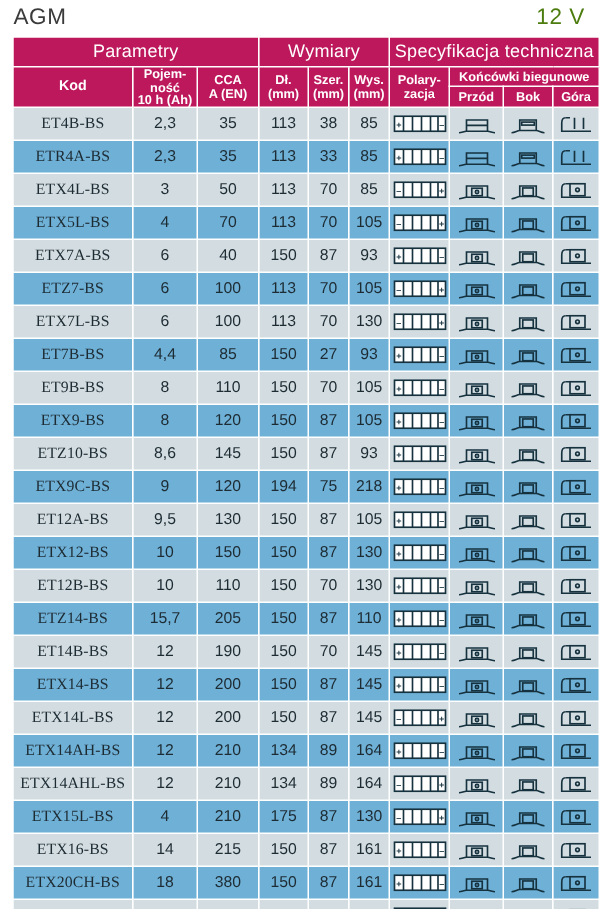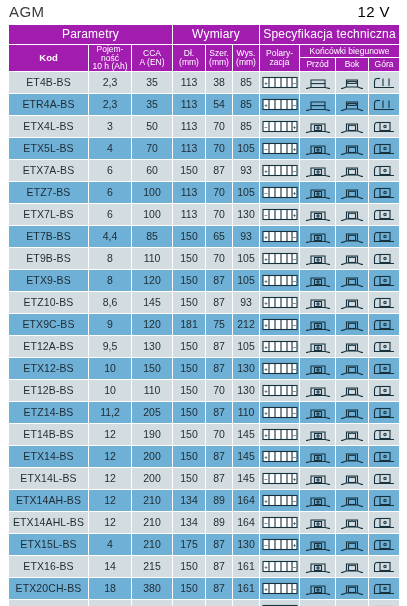--- a/index.html
+++ b/index.html
@@ -11,60 +11,60 @@
   }
   .page{position:relative;width:407px;height:606px;box-sizing:border-box;}
 
   
   .titlebar{
     display:flex;align-items:flex-end;justify-content:space-between;
     padding:6px 17px 4px 9px;
     height:24px;box-sizing:border-box;
   }
   .title-left{font-size:15px;color:#3b3b3b;letter-spacing:.4px;}
-  .title-right{font-size:15px;color:#000000;letter-spacing:.4px;}
+  .title-right{font-size:15px;color:#4d7c0f;letter-spacing:.4px;}
 
   
   table.spec{
     border-collapse:collapse;
     width:391px;
     margin:0 8px;
     table-layout:fixed;
   }
   table.spec td, table.spec th{
     border:1px solid #ffffff;
     padding:0;
     text-align:center;
     vertical-align:middle;
   }
 
   
   .hdr{
-    background:#a21caf;
+    background:#be185d;
     color:#ffffff;
     font-size:10.5px;
     font-weight:bold;
     line-height:1.05;
     padding:2px 1px;
   }
   .hdr.grp{font-size:12px;font-weight:normal;padding:3px 1px;letter-spacing:.2px;}
   .hdr.sub{font-size:9.5px;font-weight:bold;}
-  .hdr.small{font-size:8.5px;font-weight:normal;}
+  .hdr.small{font-size:8.5px;font-weight:bold;}
 
   
   tr.r-light td{background:#d3dde1;}
   tr.r-dark  td{background:#6fb0d6;}
   td.cell{
     font-size:10.5px;
     color:#1d2b33;
     height:21px;
     line-height:21px;
     white-space:nowrap;
   }
-  td.code{font-size:10.5px;letter-spacing:.1px;}
+  td.code{font-size:10.5px;letter-spacing:.1px;font-family:Liberation Serif, serif;}
   td.icon{height:21px;line-height:0;}
 
   
   .ico{display:block;margin:0 auto;}
   .ico path,.ico line,.ico rect,.ico circle,.ico polyline{
     stroke:#16323f;fill:none;stroke-width:1.1;
   }
   .ico .fillw{fill:#ffffff;}
   .sgn{font-size:6px;fill:#16323f;stroke:none;font-family:"Liberation Sans",sans-serif;font-weight:bold;}
 </style>
@@ -165,21 +165,21 @@
                 <line x1="7" y1="3.5" x2="10" y2="3.5"></line>
                 <line x1="13" y1="3.5" x2="13" y2="11"></line>
                 <line x1="19" y1="3.5" x2="19" y2="11"></line>
               </svg></span></td>
         </tr>
         <tr class="r-dark">
           <td class="cell code">ETR4A-BS</td>
           <td class="cell ">2,3</td>
           <td class="cell ">35</td>
           <td class="cell ">113</td>
-          <td class="cell ">54</td>
+          <td class="cell ">33</td>
           <td class="cell ">85</td>
           <td class="icon"><span><svg class="ico" width="36" height="13" viewBox="0 0 36 13">
                 <rect class="fillw" x="1" y="1.5" width="34" height="10"></rect>
                 <line x1="7" y1="1.5" x2="7" y2="11.5"></line>
                 <line x1="13" y1="1.5" x2="13" y2="11.5"></line>
                 <line x1="19" y1="1.5" x2="19" y2="11.5"></line>
                 <line x1="25" y1="1.5" x2="25" y2="11.5"></line>
                 <line x1="30" y1="1.5" x2="30" y2="11.5"></line>
                 <text class="sgn" x="3.9" y="9" text-anchor="middle">+</text>
                 <text class="sgn" x="32.5" y="9" text-anchor="middle">–</text>
@@ -267,21 +267,21 @@
           <td class="icon"><span><svg class="ico" width="28" height="15" viewBox="0 0 28 15">
                 <path d="M7 3.5 C5 3.5 4.5 5 4.5 7 L4.5 12.5 L24 12.5"></path>
                 <line x1="7" y1="3.5" x2="10" y2="3.5"></line>
                 <rect x="10" y="3.5" width="10" height="8"></rect>
                 <circle cx="15" cy="7.5" r="1.2"></circle>
               </svg></span></td>
         </tr>
         <tr class="r-light">
           <td class="cell code">ETX7A-BS</td>
           <td class="cell ">6</td>
-          <td class="cell ">60</td>
+          <td class="cell ">40</td>
           <td class="cell ">150</td>
           <td class="cell ">87</td>
           <td class="cell ">93</td>
           <td class="icon"><span><svg class="ico" width="36" height="13" viewBox="0 0 36 13">
                 <rect class="fillw" x="1" y="1.5" width="34" height="10"></rect>
                 <line x1="7" y1="1.5" x2="7" y2="11.5"></line>
                 <line x1="13" y1="1.5" x2="13" y2="11.5"></line>
                 <line x1="19" y1="1.5" x2="19" y2="11.5"></line>
                 <line x1="25" y1="1.5" x2="25" y2="11.5"></line>
                 <line x1="30" y1="1.5" x2="30" y2="11.5"></line>
@@ -374,21 +374,21 @@
                 <line x1="7" y1="3.5" x2="10" y2="3.5"></line>
                 <rect x="10" y="3.5" width="10" height="8"></rect>
                 <circle cx="15" cy="7.5" r="1.2"></circle>
               </svg></span></td>
         </tr>
         <tr class="r-dark">
           <td class="cell code">ET7B-BS</td>
           <td class="cell ">4,4</td>
           <td class="cell ">85</td>
           <td class="cell ">150</td>
-          <td class="cell ">65</td>
+          <td class="cell ">27</td>
           <td class="cell ">93</td>
           <td class="icon"><span><svg class="ico" width="36" height="13" viewBox="0 0 36 13">
                 <rect class="fillw" x="1" y="1.5" width="34" height="10"></rect>
                 <line x1="7" y1="1.5" x2="7" y2="11.5"></line>
                 <line x1="13" y1="1.5" x2="13" y2="11.5"></line>
                 <line x1="19" y1="1.5" x2="19" y2="11.5"></line>
                 <line x1="25" y1="1.5" x2="25" y2="11.5"></line>
                 <line x1="30" y1="1.5" x2="30" y2="11.5"></line>
                 <text class="sgn" x="3.9" y="9" text-anchor="middle">+</text>
                 <text class="sgn" x="32.5" y="9" text-anchor="middle">–</text>
@@ -513,23 +513,23 @@
                 <path d="M7 3.5 C5 3.5 4.5 5 4.5 7 L4.5 12.5 L24 12.5"></path>
                 <line x1="7" y1="3.5" x2="10" y2="3.5"></line>
                 <rect x="10" y="3.5" width="10" height="8"></rect>
                 <circle cx="15" cy="7.5" r="1.2"></circle>
               </svg></span></td>
         </tr>
         <tr class="r-dark">
           <td class="cell code">ETX9C-BS</td>
           <td class="cell ">9</td>
           <td class="cell ">120</td>
-          <td class="cell ">181</td>
+          <td class="cell ">194</td>
           <td class="cell ">75</td>
-          <td class="cell ">212</td>
+          <td class="cell ">218</td>
           <td class="icon"><span><svg class="ico" width="36" height="13" viewBox="0 0 36 13">
                 <rect class="fillw" x="1" y="1.5" width="34" height="10"></rect>
                 <line x1="7" y1="1.5" x2="7" y2="11.5"></line>
                 <line x1="13" y1="1.5" x2="13" y2="11.5"></line>
                 <line x1="19" y1="1.5" x2="19" y2="11.5"></line>
                 <line x1="25" y1="1.5" x2="25" y2="11.5"></line>
                 <line x1="30" y1="1.5" x2="30" y2="11.5"></line>
                 <text class="sgn" x="3.9" y="9" text-anchor="middle">+</text>
                 <text class="sgn" x="32.5" y="9" text-anchor="middle">–</text>
               </svg></span></td>
@@ -651,21 +651,21 @@
               </svg></span></td>
           <td class="icon"><span><svg class="ico" width="28" height="15" viewBox="0 0 28 15">
                 <path d="M7 3.5 C5 3.5 4.5 5 4.5 7 L4.5 12.5 L24 12.5"></path>
                 <line x1="7" y1="3.5" x2="10" y2="3.5"></line>
                 <rect x="10" y="3.5" width="10" height="8"></rect>
                 <circle cx="15" cy="7.5" r="1.2"></circle>
               </svg></span></td>
         </tr>
         <tr class="r-dark">
           <td class="cell code">ETZ14-BS</td>
-          <td class="cell ">11,2</td>
+          <td class="cell ">15,7</td>
           <td class="cell ">205</td>
           <td class="cell ">150</td>
           <td class="cell ">87</td>
           <td class="cell ">110</td>
           <td class="icon"><span><svg class="ico" width="36" height="13" viewBox="0 0 36 13">
                 <rect class="fillw" x="1" y="1.5" width="34" height="10"></rect>
                 <line x1="7" y1="1.5" x2="7" y2="11.5"></line>
                 <line x1="13" y1="1.5" x2="13" y2="11.5"></line>
                 <line x1="19" y1="1.5" x2="19" y2="11.5"></line>
                 <line x1="25" y1="1.5" x2="25" y2="11.5"></line>

